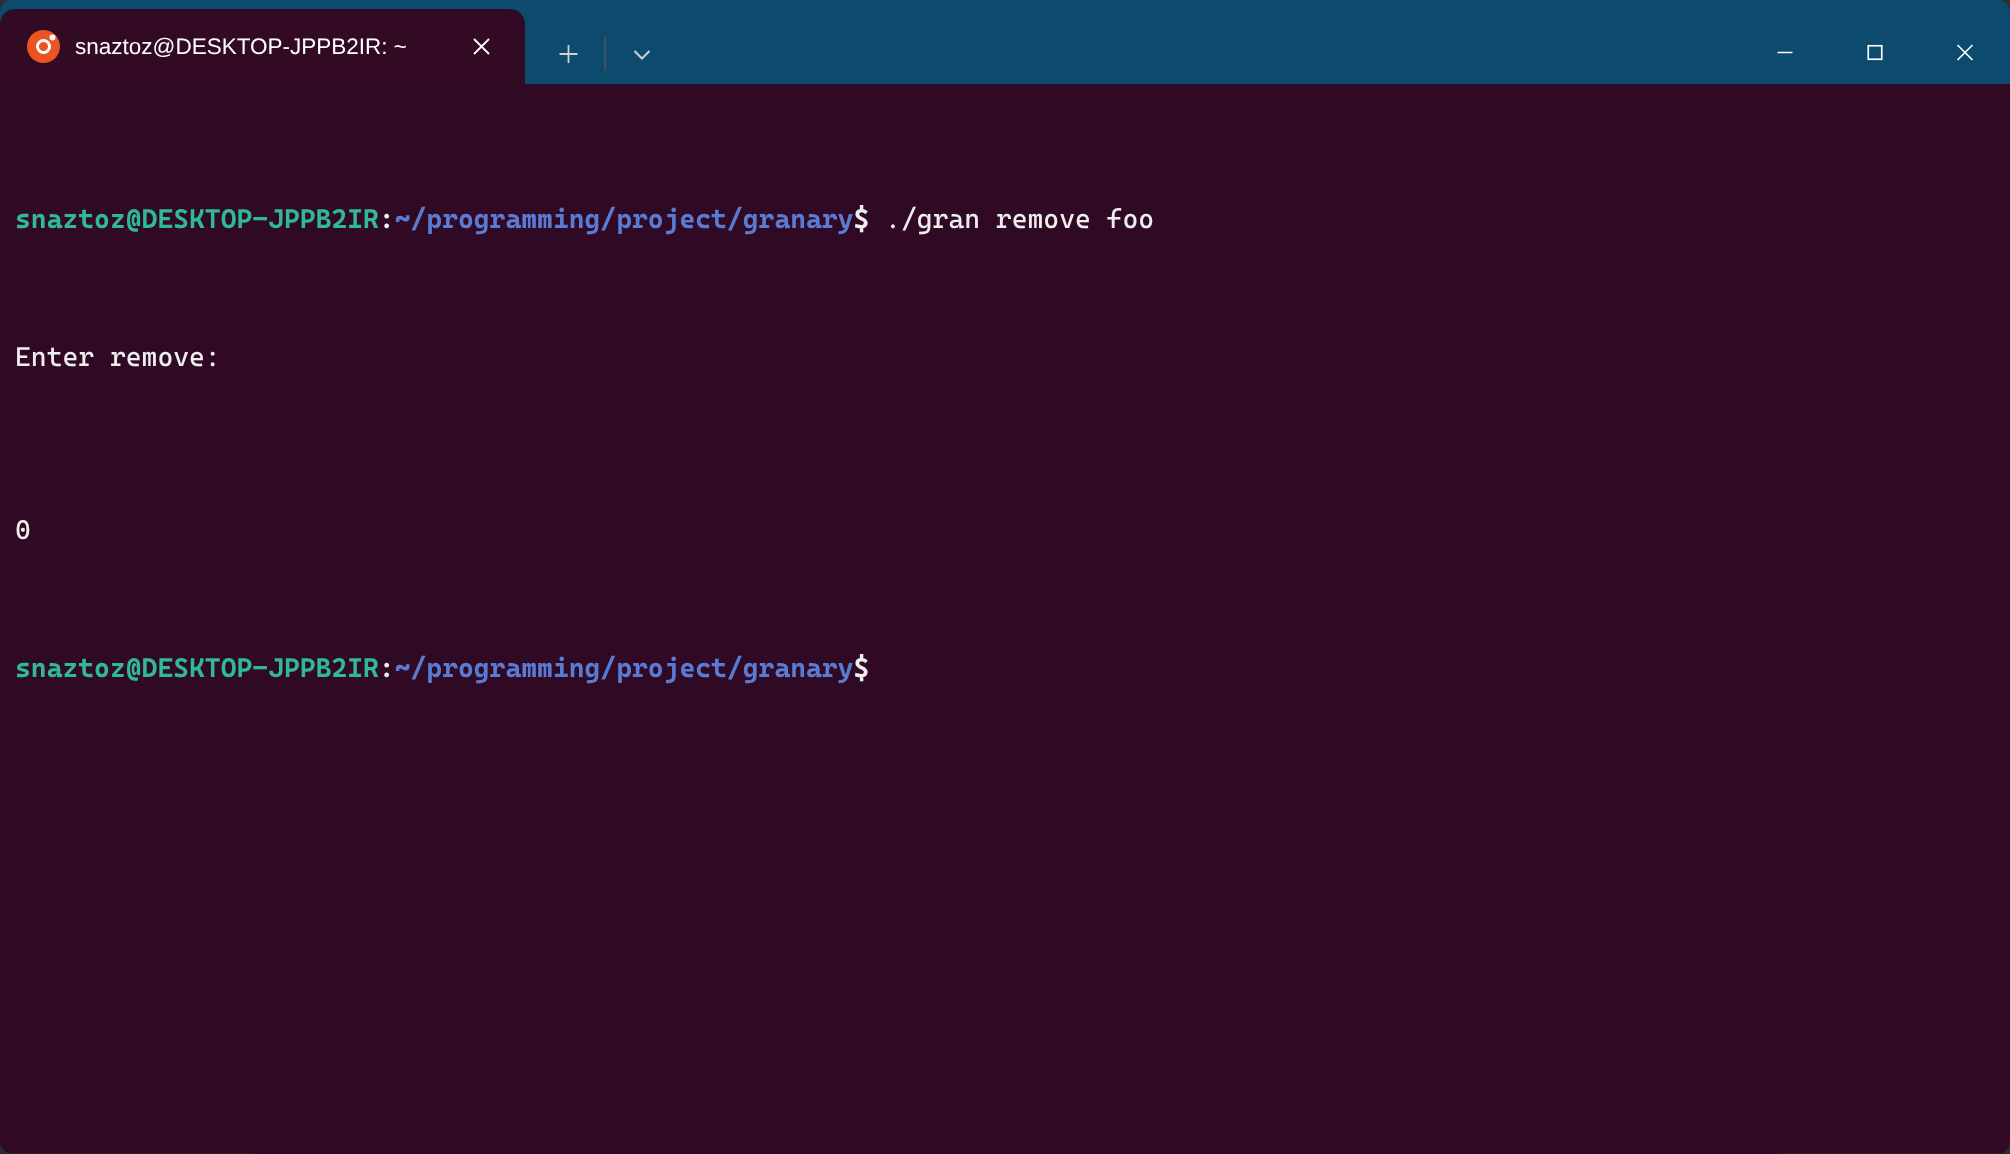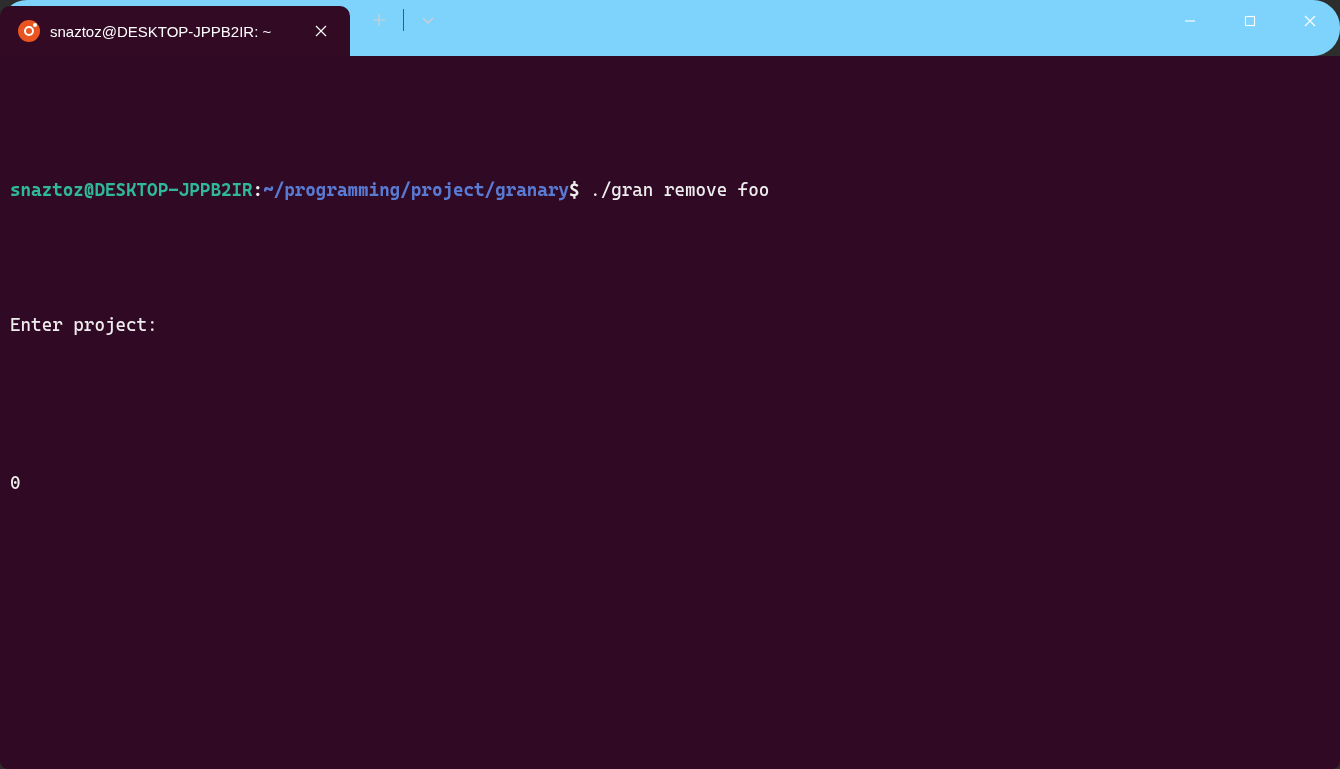--- a/index.html
+++ b/index.html
@@ -15,24 +15,23 @@
     height: 100%;
     background: #2d2d2d;
     border-radius: 8px;
     overflow: hidden;
     display: flex;
     flex-direction: column;
   }
   
   .titlebar {
     height: 56px;
-    background: #7dd3fc;
-    display: flex;
-    align-items: flex-start;
-    border-radius: 27px;
+    background: #0c4a6e;
+    display: flex;
+    align-items: flex-end;
   }
   .tab {
     display: flex;
     align-items: center;
     background: #330a24;
     height: 50px;
     margin-top: 6px;
     padding: 0 14px 0 18px;
     border-top-left-radius: 10px;
     border-top-right-radius: 10px;
@@ -132,21 +131,21 @@
     background: #300a24;
     padding: 10px 10px;
     color: #eeeeee;
     font-size: 18px;
     line-height: 23px;
     white-space: pre;
     overflow: hidden;
     font-family: "Cascadia Mono","Consolas",monospace;
     font-weight: 500;
   }
-  .line { white-space: pre; margin-top: 43px; }
+  .line { white-space: pre; }
   .user { color: #2fb89a; font-weight: bold; }
   .colon { color: #eeeeee; font-weight: bold; }
   .path { color: #5a7bd4; font-weight: bold; }
   .dollar { color: #eeeeee; font-weight: bold; }
   .cmd { color: #eeeeee; }
   .out { color: #eeeeee; }
 </style>
 </head>
 <body>
 
@@ -192,19 +191,20 @@
           <path d="M1 1 L11 11 M11 1 L1 11" stroke="currentColor" stroke-width="1.1" fill="none"></path>
         </svg>
       </div>
     </div>
   </div>
 
   <div class="terminal">
     
     <div class="line"><span class="user">snaztoz@DESKTOP-JPPB2IR</span><span class="colon">:</span><span class="path">~/programming/project/granary</span><span class="dollar">$</span><span class="cmd"> ./gran remove foo</span></div>
     
-    <div class="line out">Enter project:</div>
+    <div class="line out">Enter remove:</div>
     
     
     <div class="line out">0</div>
     
+    <div class="line"><span class="user">snaztoz@DESKTOP-JPPB2IR</span><span class="colon">:</span><span class="path">~/programming/project/granary</span><span class="dollar">$</span><span class="cmd"></span></div>
   </div>
 </div>
 
 </body></html>

